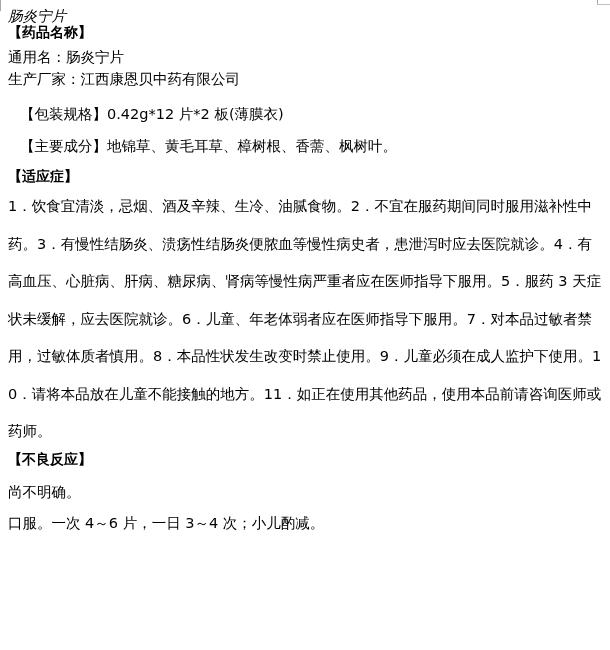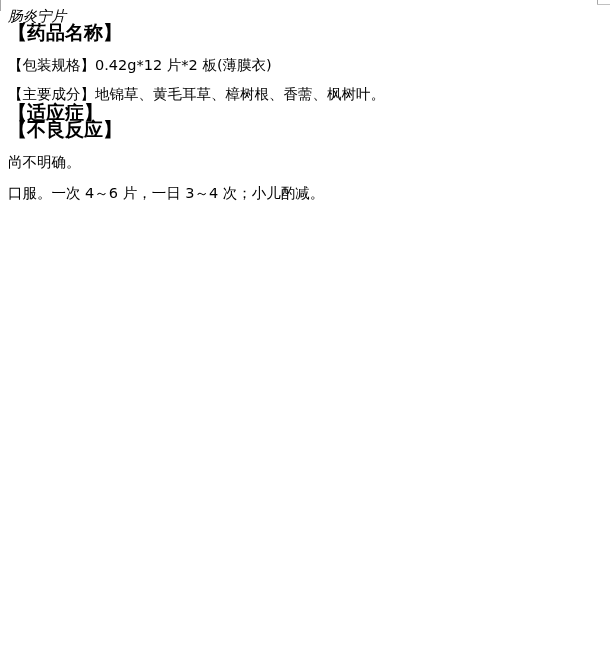--- a/index.html
+++ b/index.html
@@ -39,36 +39,36 @@
     background: #c0c0c0;
   }
   .doc-title {
     line-height: 16px;
     margin: 0;
     font-weight: normal;
     font-size: 14.5px;
     font-style: italic;
   }
   h2.sec {
-    font-size: 19px;
+    font-size: 14px;
     font-weight: bold;
     line-height: 17px;
     margin: 0;
   }
   .m-drugname   { margin-top: 16px; }
   .m-indic      { margin-top: 17px; }
   .m-precaut    { margin-top: 13px; }
   .m-adverse    { margin-top: 22px; }
   .m-dosage     { margin-top: 15px; }
 
   .kv-lines { margin-top: 5px; }
   .kv-lines .line { line-height: 22px; }
 
   .inline-sec {
-    margin: 0;
+    margin: 12px;
     line-height: 20px;
   }
   .inline-sec.spec { margin-top: 14px; }
   .inline-sec.ingr { margin-top: 9px; }
   .inline-head { font-weight: normal; }
 
   .para {
     margin: 5px 0 0 0;
     line-height: 21.5px;
     word-break: break-all;
@@ -88,26 +88,31 @@
 
 <div class="page">
 
   <div class="artifact-left"></div>
   <div class="artifact-tr-v"></div>
   <div class="artifact-tr-h"></div>
 
   <h1 class="doc-title">肠炎宁片</h1>
 
   <h2 class="sec m-drugname">【药品名称】</h2>
+  <div class="kv-lines">
+    <div class="line">通用名：肠炎宁片</div>
+    <div class="line">生产厂家：江西康恩贝中药有限公司</div>
+  </div>
 
   <p class="inline-sec spec"><span class="inline-head">【包装规格】</span><span>0.42g*12 片*2 板(薄膜衣)</span></p>
 
   <p class="inline-sec ingr"><span class="inline-head">【主要成分】</span><span>地锦草、黄毛耳草、樟树根、香薷、枫树叶。</span></p>
 
   <h2 class="sec m-indic">【适应症】</h2>
 
+  <p class="para wide">1．饮食宜清淡，忌烟、酒及辛辣、生冷、油腻食物。2．不宜在服药期间同时服用滋补性中药。3．有慢性结肠炎、溃疡性结肠炎便脓血等慢性病史者，患泄泻时应去医院就诊。4．有高血压、心脏病、肝病、糖尿病、肾病等慢性病严重者应在医师指导下服用。5．服药 3 天症状未缓解，应去医院就诊。6．儿童、年老体弱者应在医师指导下服用。7．对本品过敏者禁用，过敏体质者慎用。8．本品性状发生改变时禁止使用。9．儿童必须在成人监护下使用。10．请将本品放在儿童不能接触的地方。11．如正在使用其他药品，使用本品前请咨询医师或药师。</p>
 
   <h2 class="sec m-adverse">【不良反应】</h2>
   <div class="single">尚不明确。</div>
 
   <div class="single dosage-text">口服。一次 4～6 片，一日 3～4 次；小儿酌减。</div>
 
 </div>
 
 </body></html>

